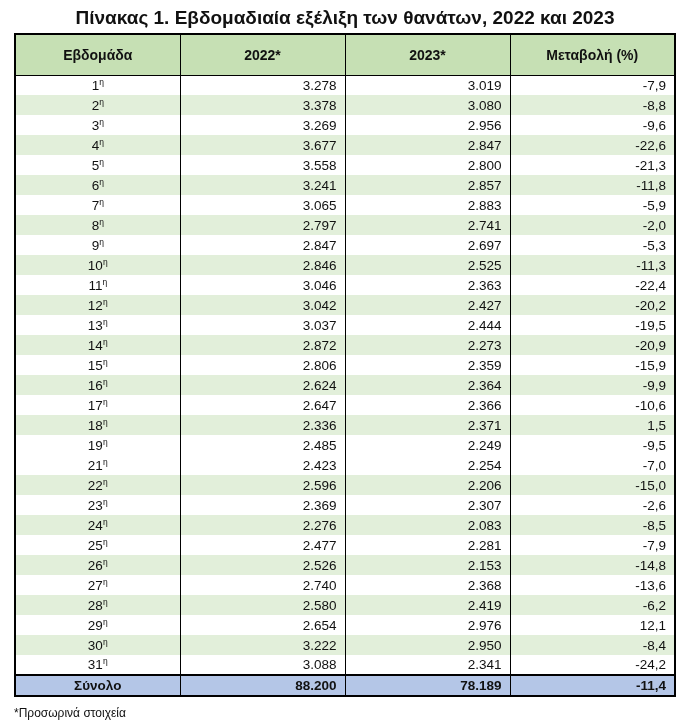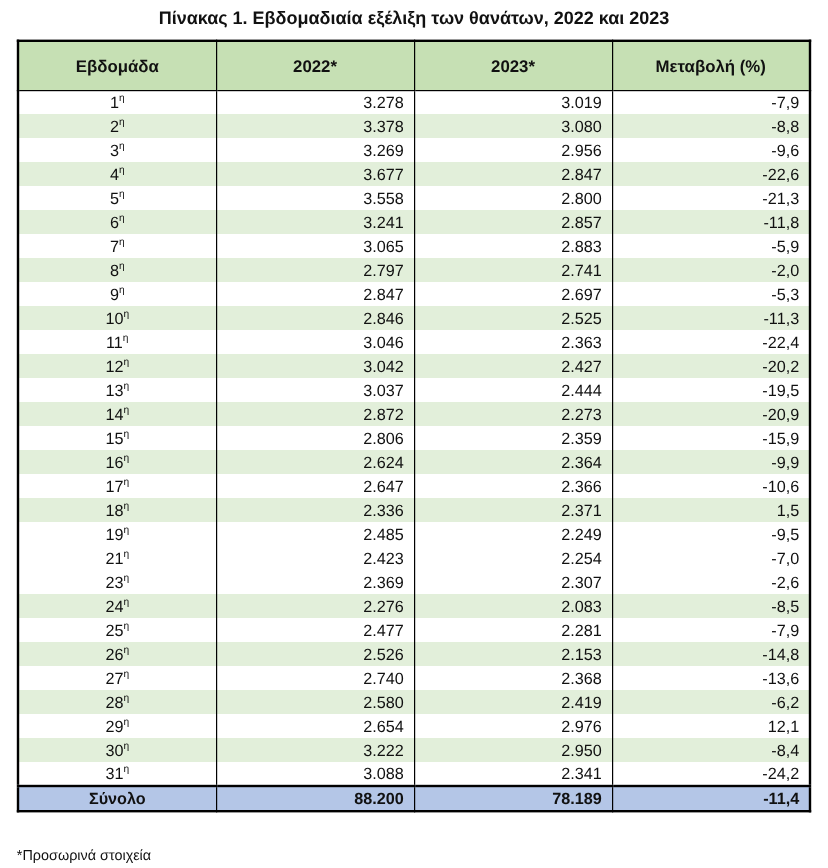--- a/index.html
+++ b/index.html
@@ -16,21 +16,21 @@
     background:#ffffff;
     font-family:"Liberation Sans", sans-serif;
     color:var(--text);
     position:relative;
     overflow:hidden;
   }
   .doc-title{
     position:absolute;
     top:7px;left:0;right:0;
     text-align:center;
-    font-size:15px;
+    font-size:19px;
     font-weight:bold;
     letter-spacing:0px;
   }
   table.stats{
     position:absolute;
     top:33px;left:14px;
     width:662px;
     border-collapse:collapse;
     table-layout:fixed;
     border:2px solid var(--border);
@@ -212,20 +212,26 @@
         <td>2.485</td>
         <td>2.249</td>
         <td>-9,5</td>
       </tr>
       <tr>
         <td class="week">21<sup class="wk">η</sup></td>
         <td>2.423</td>
         <td>2.254</td>
         <td>-7,0</td>
       </tr>
+      <tr class="band">
+        <td class="week">22<sup class="wk">η</sup></td>
+        <td>2.596</td>
+        <td>2.206</td>
+        <td>-15,0</td>
+      </tr>
       <tr>
         <td class="week">23<sup class="wk">η</sup></td>
         <td>2.369</td>
         <td>2.307</td>
         <td>-2,6</td>
       </tr>
       <tr class="band">
         <td class="week">24<sup class="wk">η</sup></td>
         <td>2.276</td>
         <td>2.083</td>

